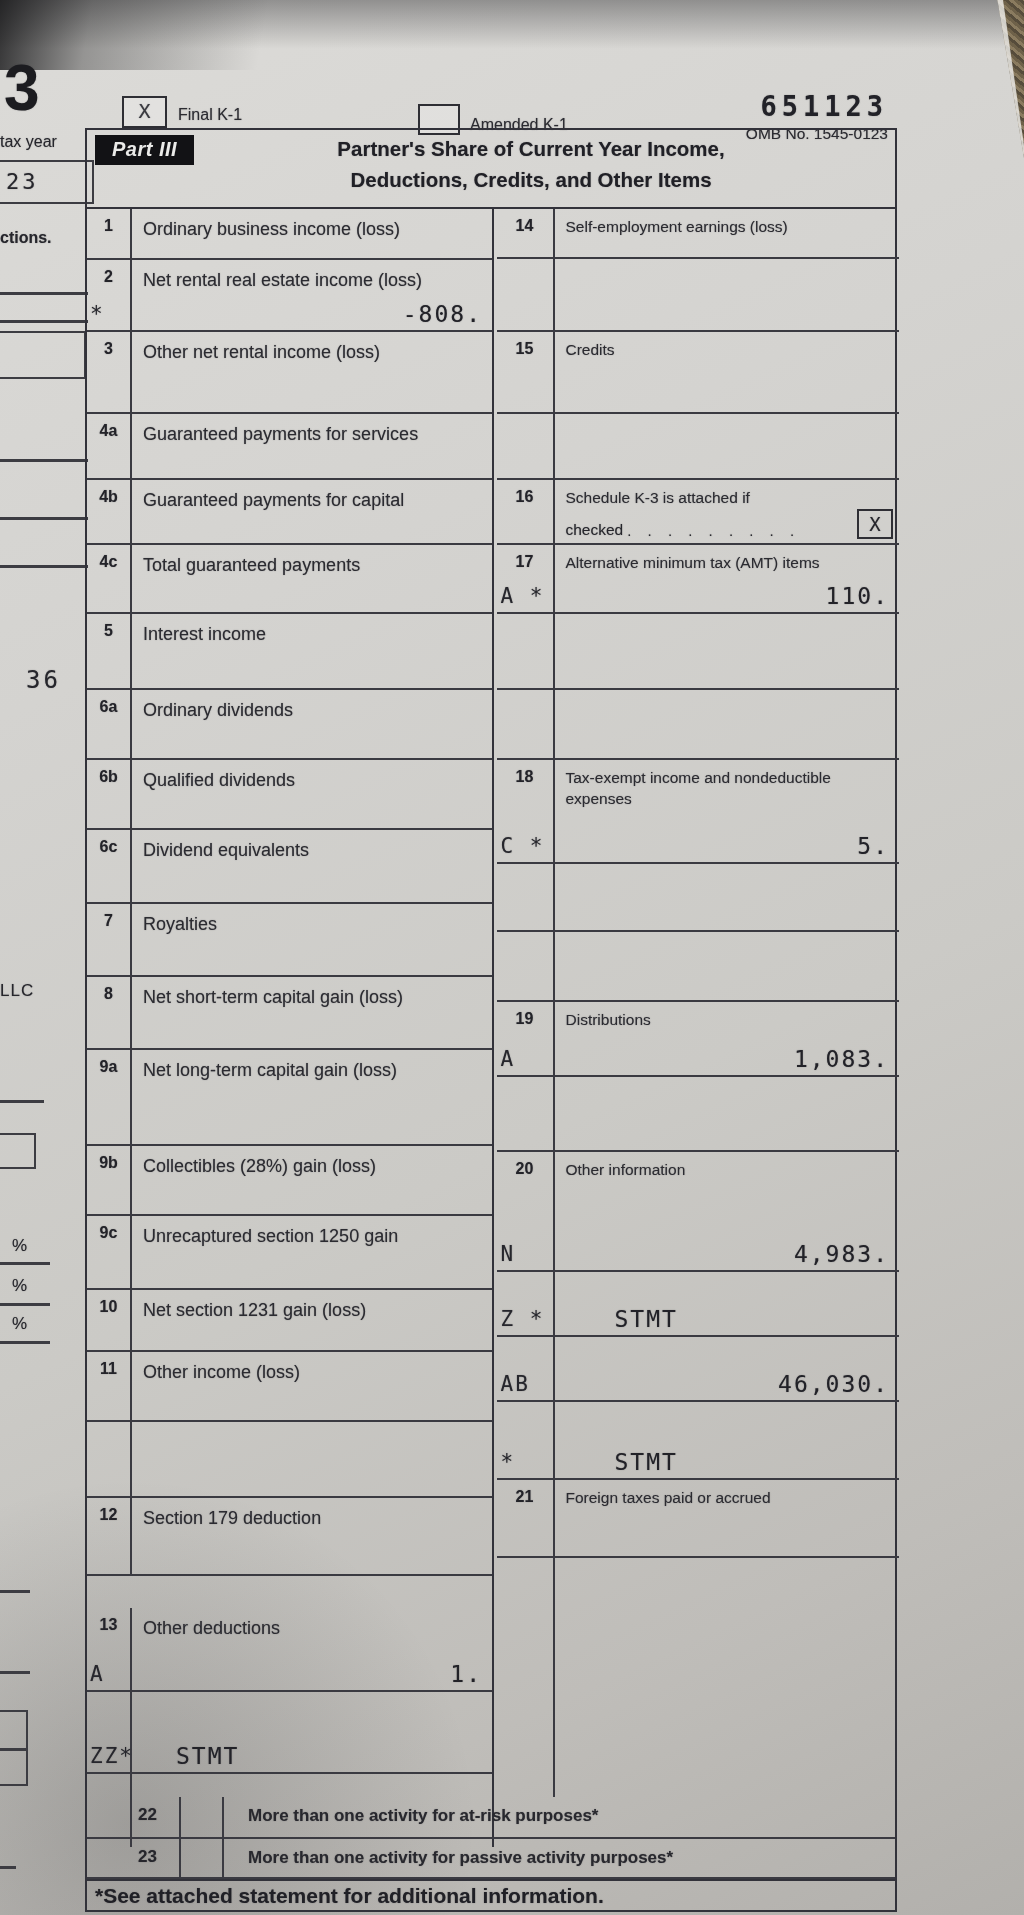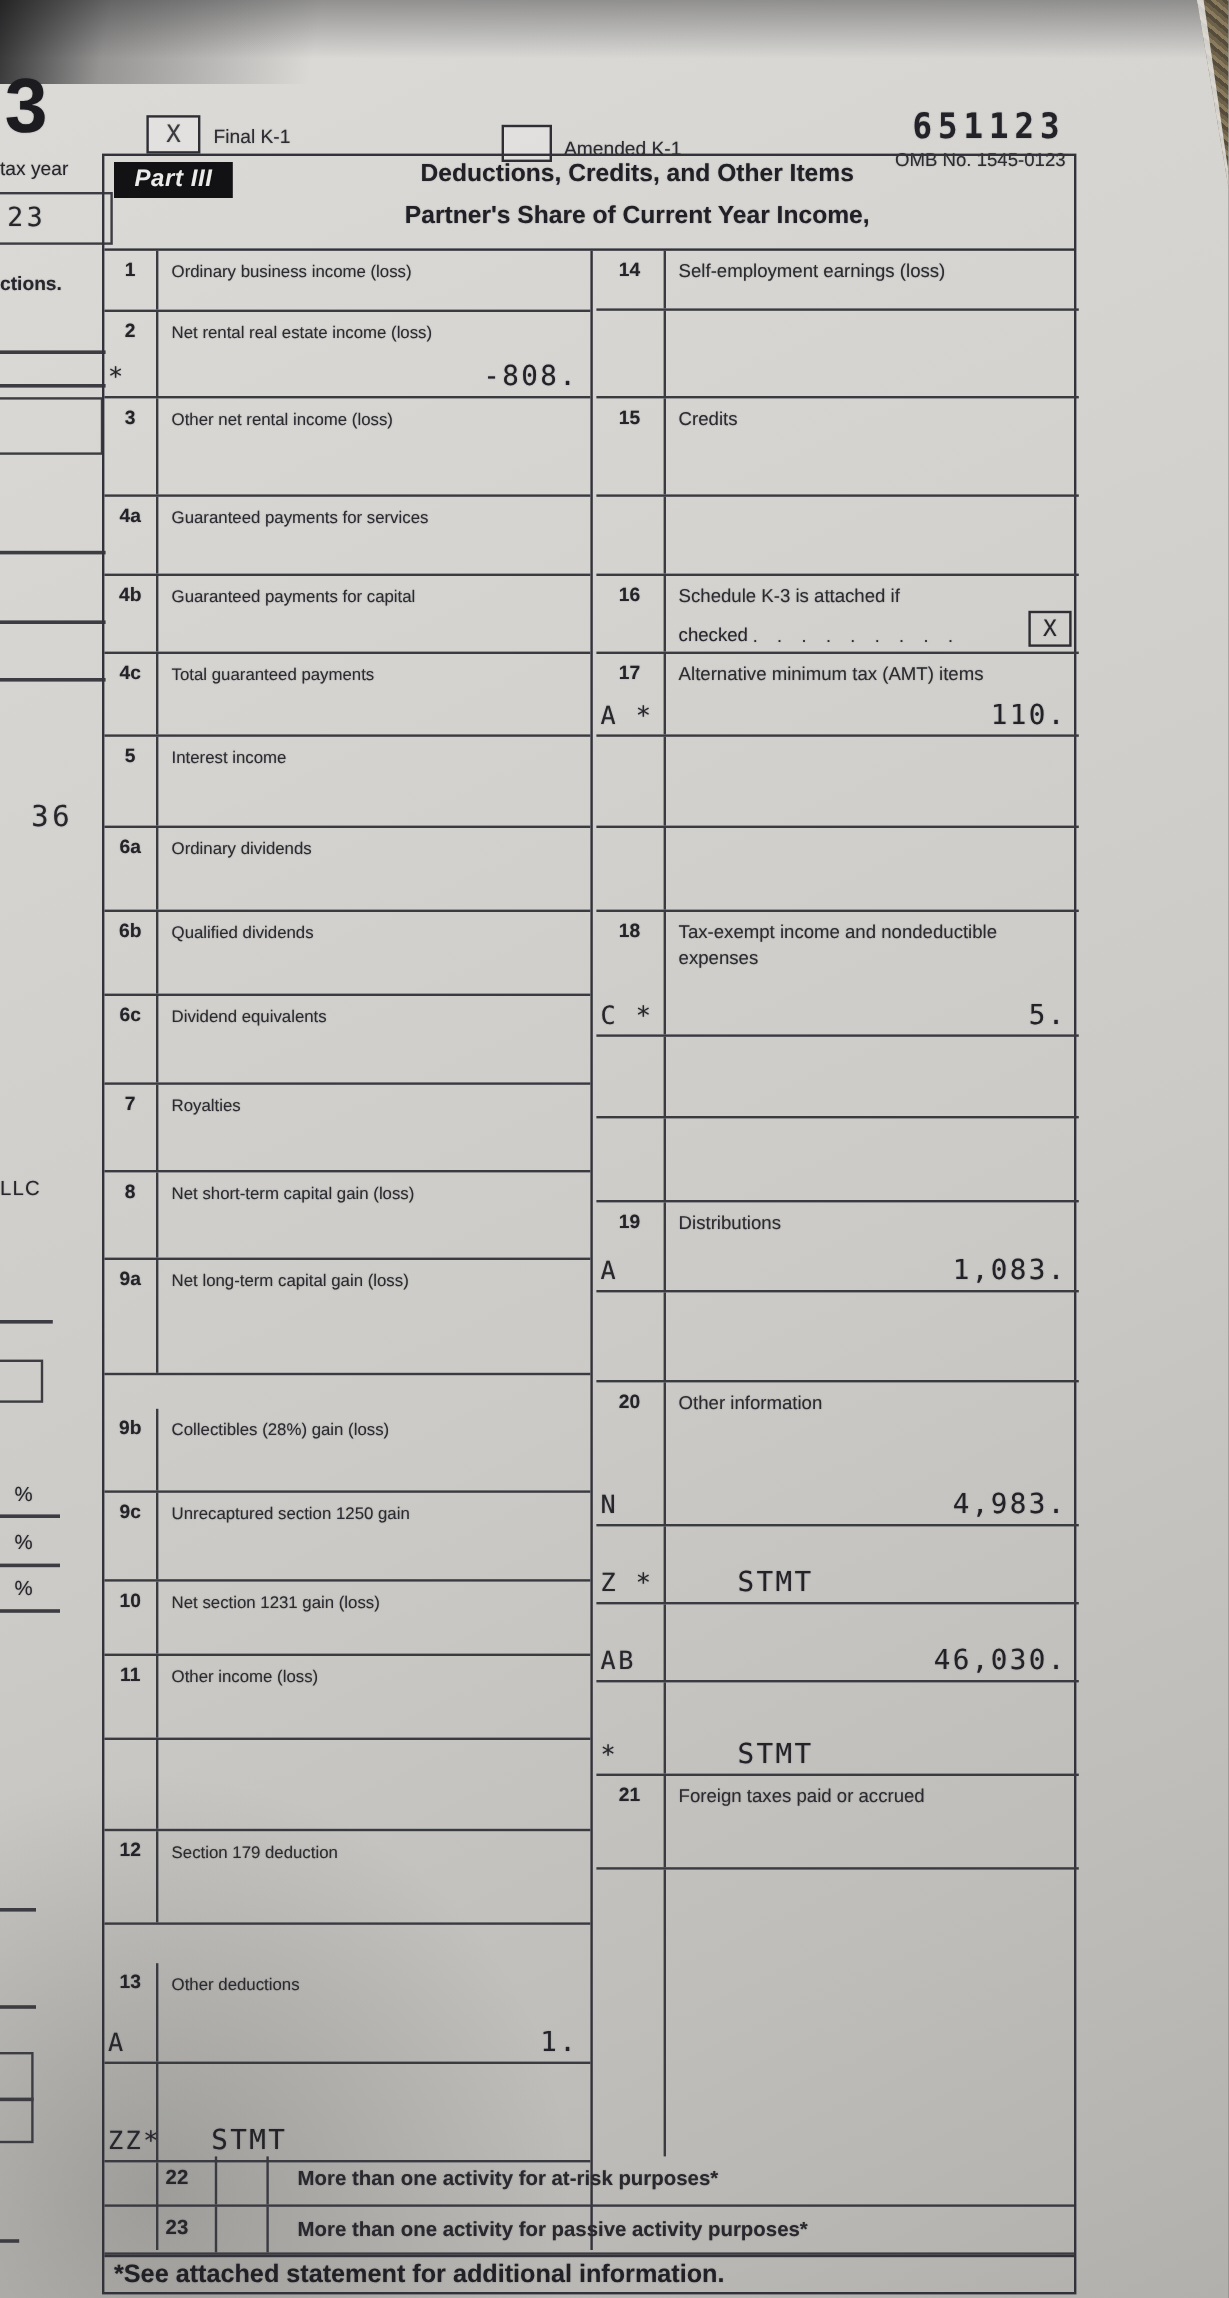--- a/index.html
+++ b/index.html
@@ -47,21 +47,21 @@
 
   .col{position:absolute;top:79px;}
   #lcol{left:0;width:407px;border-right:2.5px solid #32323a;}
   #rcol{left:409.5px;width:402.5px;}
   .trow{display:flex;position:relative;border-bottom:2px solid #3a3a41;}
   .trow:last-child{border-bottom:none;}
   .numcell{flex:0 0 45px;border-right:2px solid #3a3a41;text-align:center;
     padding-top:8px;font-weight:bold;font-size:16px;color:#232329;}
   #rcol .numcell{flex:0 0 58px;}
   .bodycell{flex:1;position:relative;}
-  .lab{padding:8px 8px 0 11px;font-size:14px;line-height:1.34;color:#2b2b31;}
+  .lab{padding:8px 8px 0 11px;font-size:18px;line-height:1.34;color:#2b2b31;}
   #rcol .lab{font-size:15.5px;}
   .code{position:absolute;bottom:4px;font-size:21px;letter-spacing:2px;color:#26262c;
     font-family:"DejaVu Sans Mono","Liberation Mono",monospace;white-space:nowrap;}
   .lcode{left:-42px;}
   .rcode{left:-54px;}
   .val{position:absolute;right:10px;bottom:3px;font-size:23px;letter-spacing:2px;color:#222228;
     font-family:"DejaVu Sans Mono","Liberation Mono",monospace;white-space:nowrap;}
   .val.vleft{right:auto;left:60px;}
   #lcol .val.vleft{left:44px;}
   .k3line{position:absolute;left:11px;right:6px;bottom:4px;display:flex;align-items:flex-end;}
@@ -122,22 +122,22 @@
   <div class="cbx" style="left:418px;top:104px;width:42px;height:31px;">
     <span class="mark mono soft"></span>
   </div>
   <div class="hlabel soft" style="left:470px;top:116px;">Amended K-1</div>
   <div class="formcode mono soft">651123</div>
   <div class="omb soft">OMB No. 1545-0123</div>
 
   <div id="ftable">
     <div class="thead">
       <div class="badge soft">Part III</div>
+      <div class="ttl first soft">Partner's Share of Current Year Income,</div>
       <div class="ttl soft">Deductions, Credits, and Other Items</div>
-      <div class="ttl first soft">Partner's Share of Current Year Income,</div>
     </div>
     <div id="lcol" class="col">
         <div class="trow" style="height: 51px;">
           <div class="numcell soft">1</div>
           <div class="bodycell">
             <div class="lab soft">Ordinary business income (loss)</div>
           </div>
         </div>
         <div class="trow" style="height: 72px;">
           <div class="numcell soft">2</div>
@@ -206,21 +206,21 @@
           <div class="bodycell">
             <div class="lab soft">Net short-term capital gain (loss)</div>
           </div>
         </div>
         <div class="trow" style="height: 96px;">
           <div class="numcell soft">9a</div>
           <div class="bodycell">
             <div class="lab soft">Net long-term capital gain (loss)</div>
           </div>
         </div>
-        <div class="trow" style="height: 70px; margin-top: 28px;">
+        <div class="trow" style="height: 70px;">
           <div class="numcell soft">9b</div>
           <div class="bodycell">
             <div class="lab soft">Collectibles (28%) gain (loss)</div>
           </div>
         </div>
         <div class="trow" style="height: 74px;">
           <div class="numcell soft">9c</div>
           <div class="bodycell">
             <div class="lab soft">Unrecaptured section 1250 gain</div>
           </div>

